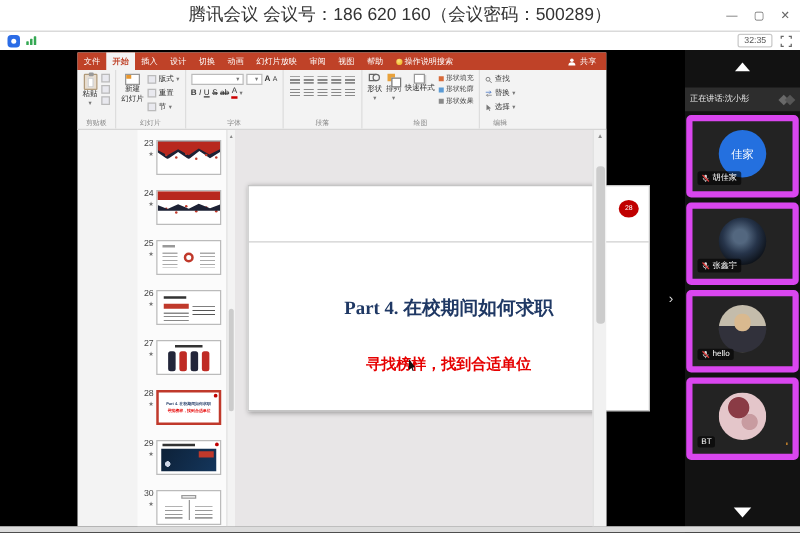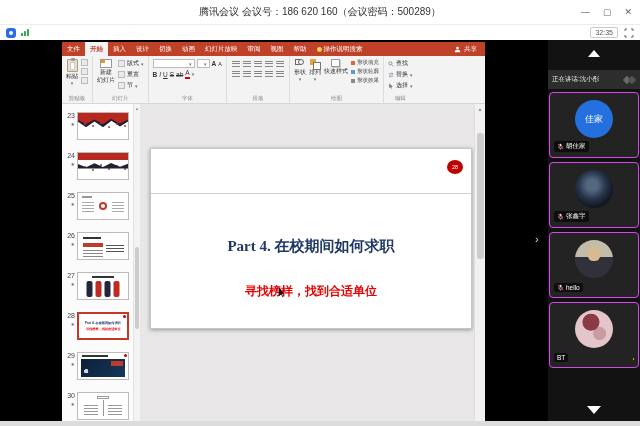--- a/index.html
+++ b/index.html
@@ -3,21 +3,21 @@
 <meta charset="utf-8">
 <style>
   * { margin:0; padding:0; box-sizing:border-box; }
   html,body { background:#222; }
   .screen { position:relative; width:640px; height:426px; background:#000; overflow:hidden;
             font-family:"Liberation Sans", sans-serif; }
 
   
   .titlebar { position:absolute; top:0; left:0; right:0; height:25px; background:#fff;
               border-bottom:1px solid #ececec; display:flex; align-items:center; justify-content:center; }
-  .title-text { font-size:10px; color:#333; }
+  .title-text { font-size:14px; color:#333; }
   .win-controls { position:absolute; right:8px; top:0; height:100%; display:flex; gap:13px; align-items:center;
                   color:#666; font-size:9px; }
   .win-controls span { cursor:default; }
 
   .meetingbar { position:absolute; top:25px; left:0; right:0; height:15px; background:#fff;
                 display:flex; align-items:center; padding:0 6px; }
   .app-ico { width:10px; height:10px; border-radius:3px; background:#2b6ce6; position:relative; margin-right:5px; }
   .app-ico::after { content:""; position:absolute; left:3px; top:3px; width:4px; height:4px; border-radius:50%; background:#fff; }
   .sigbars { display:flex; align-items:flex-end; gap:1px; }
   .sigbars i { display:block; width:2px; background:#35a853; border-radius:.5px; }
@@ -63,21 +63,21 @@
   .shape-ic .sq { width:6px; height:6px; border:1px solid #666; display:inline-block; }
   .shape-ic .ci { width:6px; height:6px; border:1px solid #666; border-radius:50%; display:inline-block; margin-left:-3px; background:#f3f3f3; }
   .arr-ic { position:relative; width:9px; height:9px; }
   .arr-ic::before { content:""; position:absolute; left:0; top:0; width:6px; height:6px; background:#e8a23c; }
   .arr-ic::after { content:""; position:absolute; left:3px; top:3px; width:6px; height:6px; border:1px solid #777; background:#fff; }
   .qs-ic { width:9px; height:8px; background:#fff; border:1px solid #999; box-shadow:1px 1px 0 #ccc; }
   .sqdot { width:4px; height:4px; display:inline-block; }
   .minitxt { font-size:5.5px; color:#444; white-space:nowrap; }
   .ed-ic { flex:0 0 auto; }
 
-  .ppt-body { flex:1; display:flex; min-height:0; }
+  .ppt-body { flex:1; display:flex; min-height:0;margin-left:48px; }
 
   
   .thumbs { width:78px; background:#fbfbfb; position:relative; padding:8px 0 0 2px; overflow:hidden; flex:0 0 auto; }
   .thumb-row { display:flex; margin-bottom:12px; height:28px; }
   .tnum { width:13px; text-align:right; padding-right:2px; font-size:7px; color:#444; line-height:1; }
   .tnum .star { display:block; font-size:5px; color:#777; margin-top:3px; }
   .tbox { width:52px; height:28px; background:#fff; border:1px solid #bbb; position:relative; overflow:hidden; flex:0 0 auto; }
   .tbox.selected { border:2px solid #c0392b; }
   .dotTR { position:absolute; top:1px; right:1px; width:3px; height:3px; border-radius:50%; background:#c00000; }
   
@@ -150,21 +150,21 @@
   .sidebar { position:absolute; right:0; top:0; bottom:0; width:92px; background:#121212; overflow:hidden; }
   .tri-up { position:absolute; top:10px; left:50%; transform:translateX(-50%); width:0; height:0;
             border-left:6px solid transparent; border-right:6px solid transparent; border-bottom:7px solid #fff; }
   .speaking { position:absolute; top:30px; left:0; right:0; height:19px; background:#2d2d2d;
               display:flex; align-items:center; padding:0 4px; }
   .speaking .txt { font-size:6.5px; color:#e8e8e8; white-space:nowrap; }
   .mmlogo { margin-left:auto; position:relative; width:12px; height:8px; opacity:.55; flex:0 0 auto; }
   .mmlogo::before, .mmlogo::after { content:""; position:absolute; top:1px; width:6px; height:6px; background:#9a9a9a; transform:rotate(45deg); }
   .mmlogo::before { left:0; } .mmlogo::after { left:5px; background:#777; }
   .tiles { position:absolute; top:52px; left:1px; right:1px; display:flex; flex-direction:column; gap:4px; }
-  .tile { position:relative; height:66px; background:#232323; border:1px solid #d946ef; border-radius:4px; }
+  .tile { position:relative; height:66px; background:#232323; border:5px solid #d946ef; border-radius:4px; }
   .avatar { position:absolute; left:50%; top:7px; transform:translateX(-50%); width:38px; height:38px; border-radius:50%;
             display:flex; align-items:center; justify-content:center; font-size:9px; color:#fff; }
   .avatar.blue { background:#2470df; }
   .avatar.photo-dark { background:radial-gradient(circle at 45% 40%, #53677f 0 18%, #26344a 45%, #0b0f15 78%); }
   .avatar.photo-suit { background:linear-gradient(to bottom, #c4bcab 0 44%, #31313b 45%),
                        #c4bcab; }
   .avatar.photo-suit::after { content:""; position:absolute; left:50%; top:7px; transform:translateX(-50%);
                        width:13px; height:14px; border-radius:45%; background:#d9b98f; }
   .avatar.photo-pink { background:radial-gradient(circle at 42% 32%, #8a3b45 0 24%, transparent 26%),
                        radial-gradient(circle at 65% 62%, #c89ba0 0 18%, transparent 20%), #e4c6ca; }

